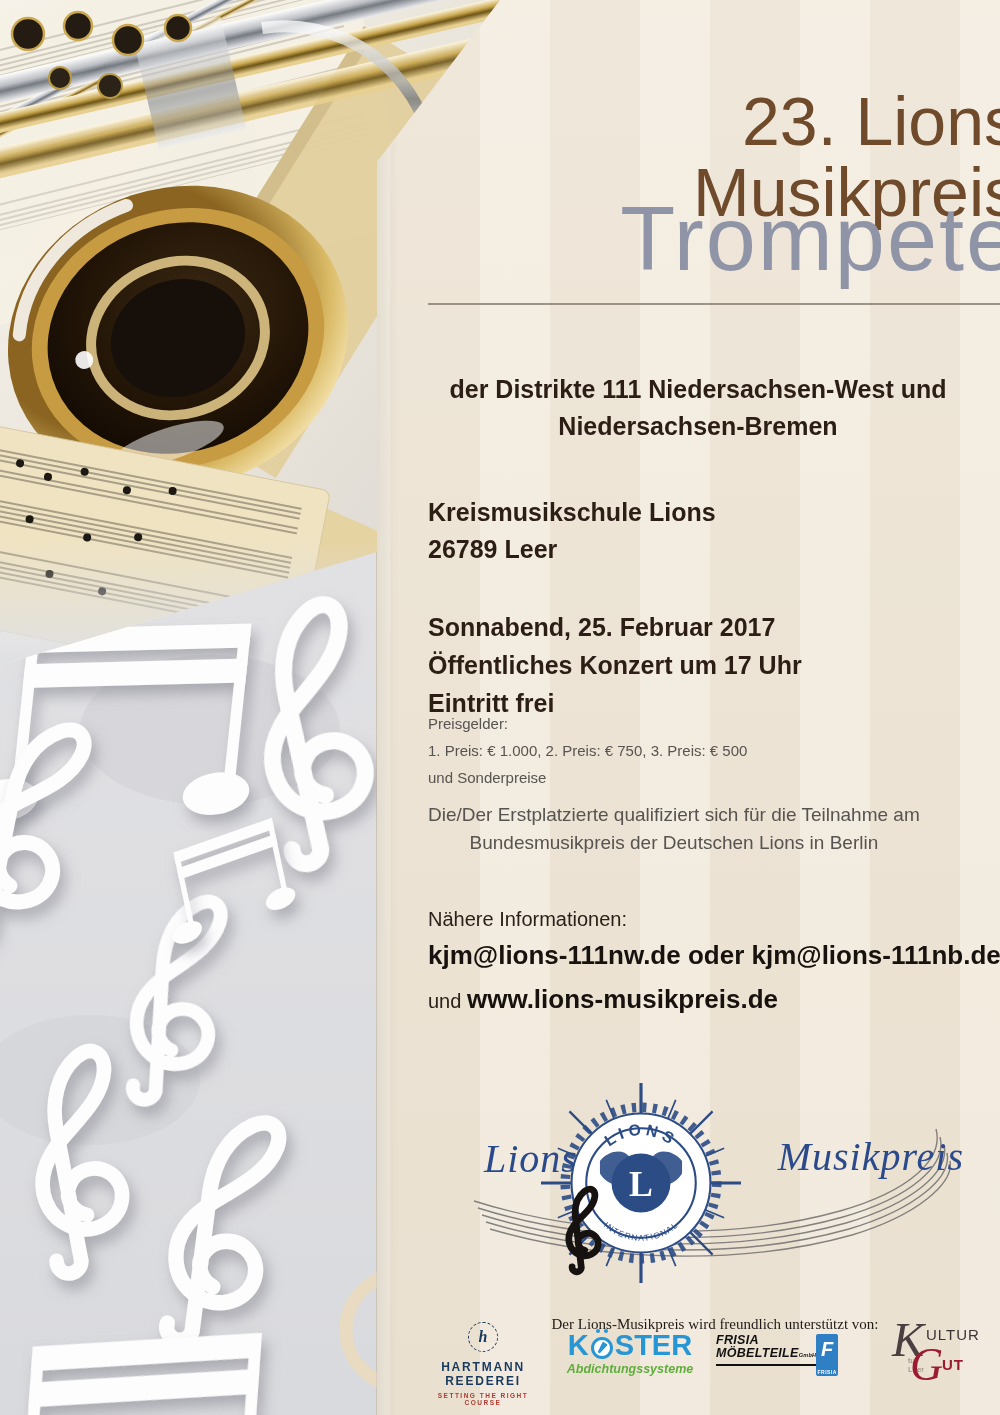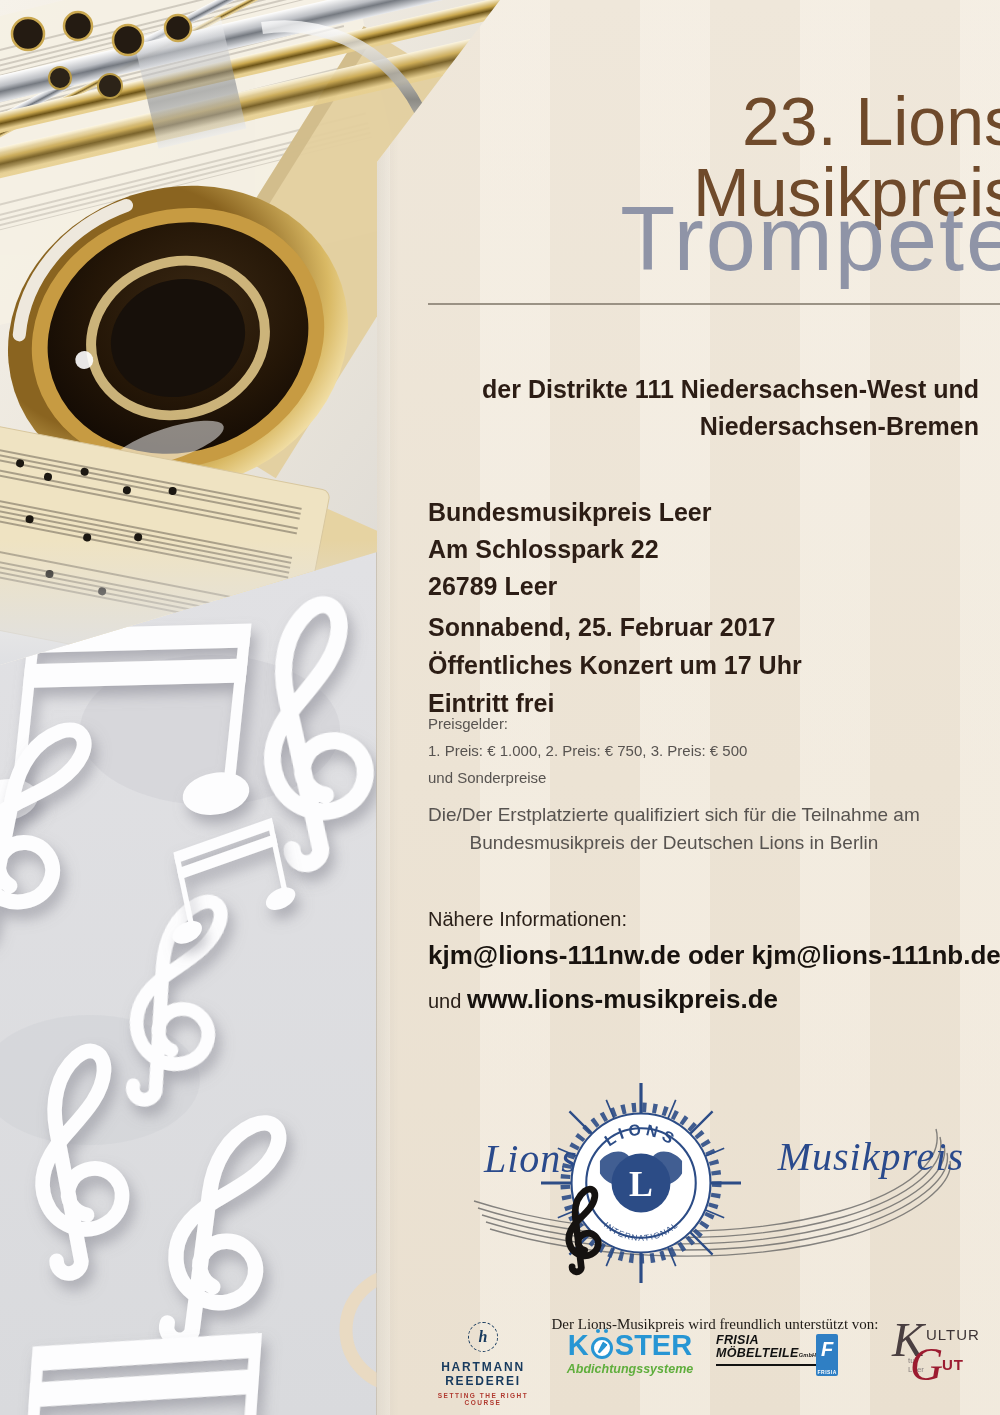--- a/index.html
+++ b/index.html
@@ -34,21 +34,21 @@
     font-size:68px; font-weight:400; letter-spacing:0px; color:#6f4a2b; line-height:1.05;
   }
   .instrument {
     position:absolute; left:390px; top:194px; width:600px; text-align:right;
     font-size:90px; font-weight:400; letter-spacing:2px; color:#8f94a7; line-height:1.0;
   }
   .title-divider {
     position:absolute; left:400px; top:303px; width:590px; height:2px; background:#8b8275; opacity:.85;
   }
   .districts {
-    position:absolute; left:411px; top:371px; width:540px; text-align:right;
+    position:absolute; left:400px; top:371px; width:540px; text-align:center;
     font-size:25px; font-weight:bold; color:#2c1d15; line-height:37px;
   }
   .venue   { position:absolute; left:400px; top:494px; font-size:25px; font-weight:bold; color:#2c1d15; line-height:37px; }
   .event   { position:absolute; left:400px; top:608px; font-size:25px; font-weight:bold; color:#2c1d15; line-height:38px; }
   .prizes  { position:absolute; left:400px; top:710px; font-size:15px; color:#575350; line-height:27px; }
   .qualif  { position:absolute; left:400px; top:801px; font-size:19px; color:#575350; line-height:28px;text-align:center; }
   .info-heading { position:absolute; left:400px; top:908px; font-size:20px; color:#2b211a; }
   .info-emails  { position:absolute; left:400px; top:940px; font-size:26px; font-weight:bold; color:#17120e; }
   .info-web     { position:absolute; left:400px; top:984px; font-size:20px; color:#2b211a; }
   .info-web b   { font-size:26px; color:#17120e; }
@@ -271,22 +271,21 @@
     <div class="title">23. Lions Musikpreis</div>
     <div class="instrument">Trompete</div>
     <div class="title-divider"></div>
 
     <div class="districts">
       <div>der Distrikte 111 Niedersachsen-West und</div>
       <div>Niedersachsen-Bremen</div>
     </div>
 
     <div class="venue">
-      <div>Bundesmusikpreis Leer</div>
-      <div>Am Schlosspark 22</div>
+      <div>Kreismusikschule Lions</div>
       <div>26789 Leer</div>
     </div>
 
     <div class="event">
       <div>Sonnabend, 25. Februar 2017</div>
       <div>Öffentliches Konzert um 17 Uhr</div>
       <div>Eintritt frei</div>
     </div>
 
     <div class="prizes">

